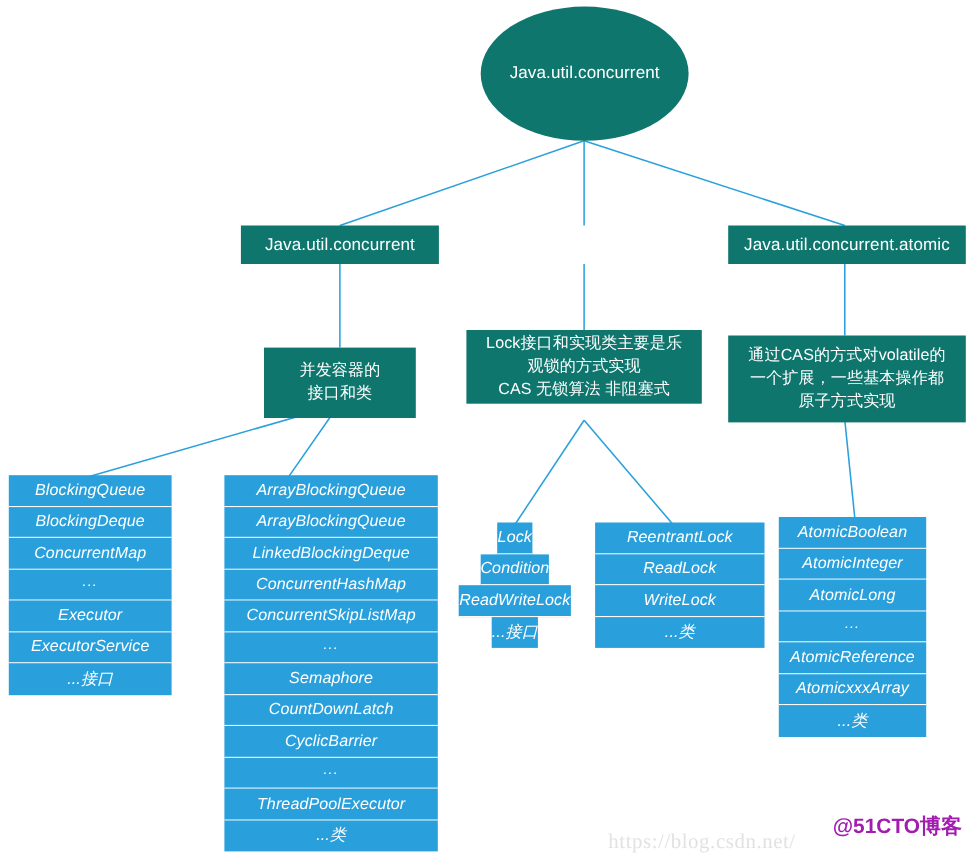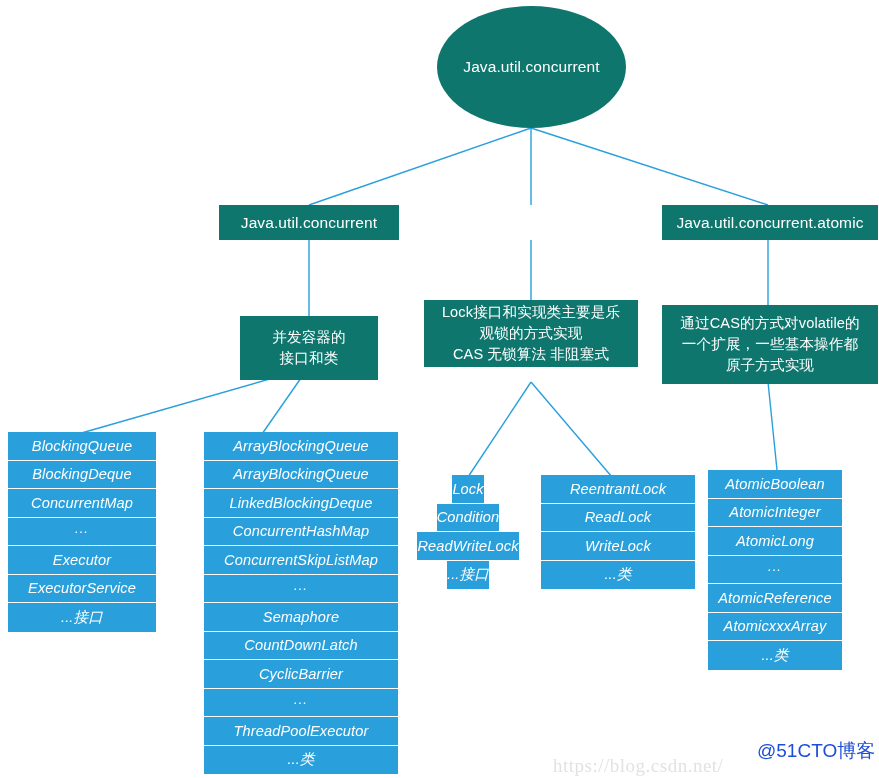--- a/index.html
+++ b/index.html
@@ -84,25 +84,26 @@
     color: #e2e2e2;
     font-family: "Liberation Serif", "DejaVu Serif", serif;
     font-size: 19px;
     letter-spacing: 0.5px;
     white-space: nowrap;
     user-select: none;
     margin-top: 16px;
   }
   .watermark-cn {
     position: absolute;
-    color: #1d4ed8;
+    color: #a21caf;
     font-family: "Liberation Sans", "DejaVu Sans", sans-serif;
     font-size: 19px;
     white-space: nowrap;
     user-select: none;
+    font-weight: bold;
   }
 </style>
 </head>
 <body>
 
 <div id="canvas">
 
   <svg id="edges" viewBox="0 0 879 778" xmlns="http://www.w3.org/2000/svg">
     <g stroke="#29a0db" stroke-width="1.4" fill="none">
 

